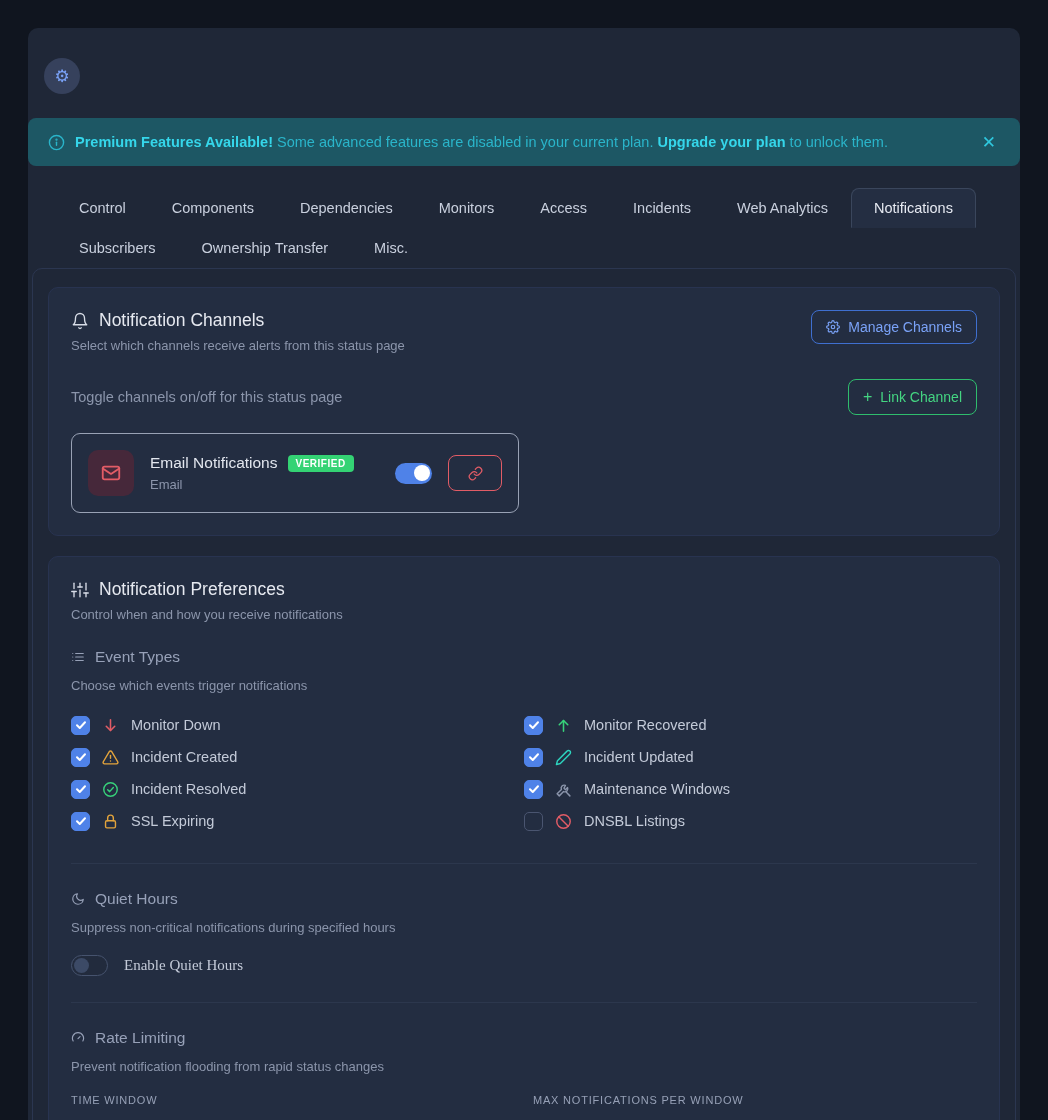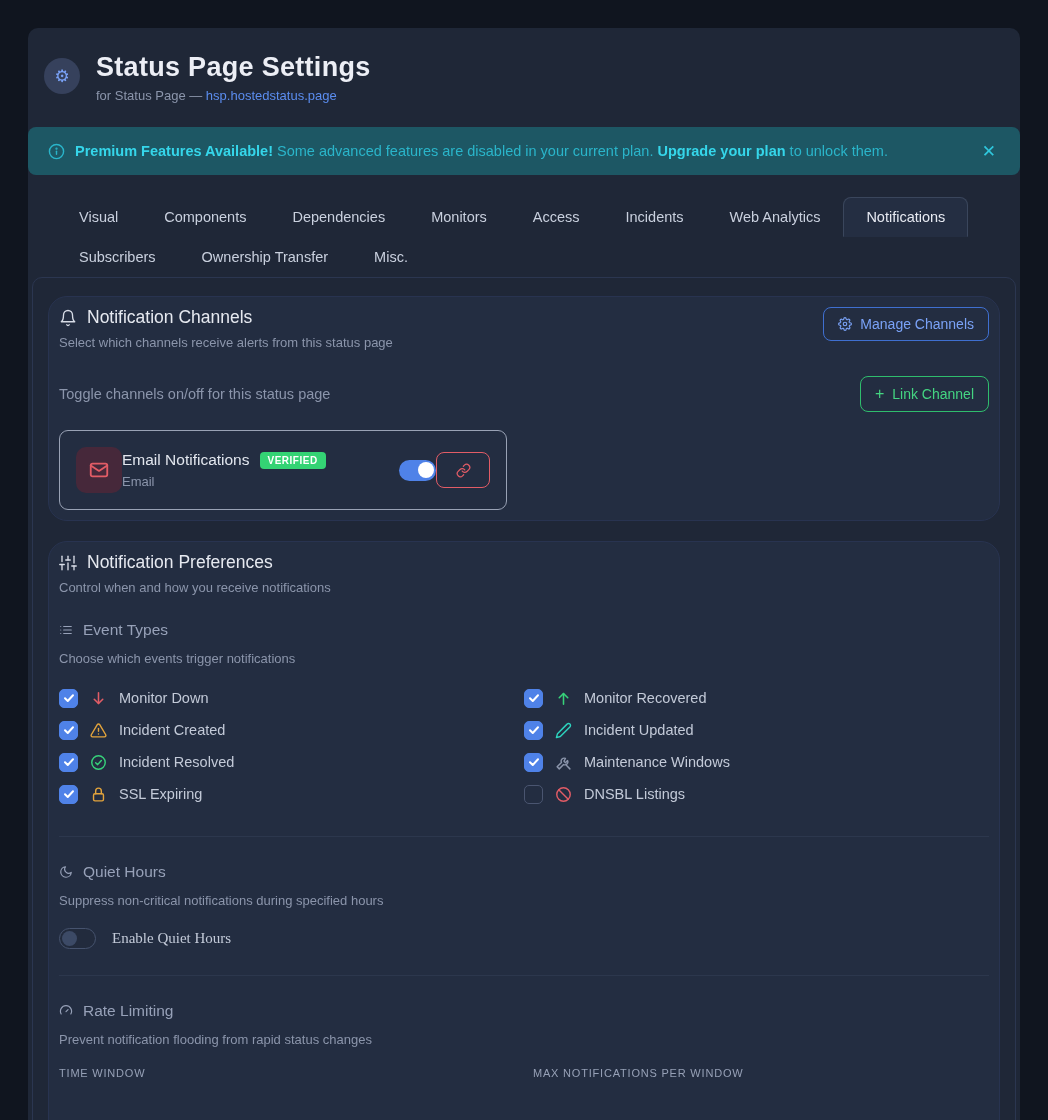--- a/index.html
+++ b/index.html
@@ -50,21 +50,21 @@
   
   .tabs { padding:0 28px; display:flex; flex-wrap:wrap; }
   .tab {
     padding:11px 22px; font-size:14.5px; color:#c9d0de;
     background:none; border:1px solid transparent; cursor:pointer;
     border-radius:8px 8px 0 0; font-family:inherit;
   }
   .tab.active { background:#242e42; border-color:#3a465c; border-bottom-color:transparent; color:#e7eaf2; }
   
   .wrapper { margin:0 4px; border:1px solid #2b3650; border-radius:10px; padding:18px 15px; }
-  .panel { background:#232d41; border:1px solid #283350; border-radius:19px; padding:10px; }
+  .panel { background:#232d41; border:1px solid #283350; border-radius:10px; padding:22px; }
   .panel + .panel { margin-top:20px; }
   .sec-head { display:flex; justify-content:space-between; align-items:flex-start; }
   .sec-title { display:flex; align-items:center; gap:10px; font-size:17.5px; color:#e6e9f0; font-weight:500; }
   .sec-title svg { color:#d7dce6; }
   .sec-sub { font-size:13px; color:#8b95ab; margin-top:7px; }
   .ico { width:18px; height:18px; flex:none; }
   .ico-sm { width:14px; height:14px; flex:none; }
   
   .btn {
     display:inline-flex; align-items:center; gap:8px;
@@ -72,21 +72,21 @@
     font-size:14px; padding:8px 14px; font-family:inherit;justify-content:center;
   }
   .btn-blue { border:1px solid #3f6fd0; color:#7aa2f7; }
   .btn-green { border:1px solid #2fbd6d; color:#44d582; }
   .hint-row { display:flex; justify-content:space-between; align-items:center; margin-top:26px; }
   .hint { font-size:14.5px; color:#8b95ab; }
   
   .chan-card {
     margin-top:18px; width:448px;
     border:1px solid #99a2b5; border-radius:9px;
-    padding:16px; display:flex; align-items:center; 
+    padding:16px; display:flex; align-items:center; gap:16px;
   }
   .chan-ico {
     width:46px; height:46px; border-radius:10px;
     background:#46283a; color:#e25c66;
     display:flex; align-items:center; justify-content:center;
   }
   .chan-ico svg { width:22px; height:22px; }
   .chan-meta { flex:1; }
   .chan-name-row { display:flex; align-items:center; gap:10px; }
   .chan-name { font-size:15.5px; color:#e2e6ee; }
@@ -134,41 +134,35 @@
   .rl-grid { display:grid; grid-template-columns:1fr 1fr; gap:18px; margin-top:20px; }
   .field-label { font-size:11px; letter-spacing:.8px; color:#96a0b6; margin-bottom:9px; }
 </style>
 </head>
 <body>
 
 <div class="card">
 
   <div class="hdr">
     <div class="hdr-badge">⚙</div>
-    <div>
-      <div class="hdr-title">Status Page Settings</div>
-      <div class="hdr-sub">
-        <span>for Status Page — </span><a href="#">hsp.hostedstatus.page</a>
-      </div>
-    </div>
   </div>
 
   <div class="banner">
     <svg class="info-ic" viewBox="0 0 24 24" fill="none" stroke="currentColor" stroke-width="2" stroke-linecap="round">
         <circle cx="12" cy="12" r="10"></circle>
         <line x1="12" y1="16" x2="12" y2="11.5"></line>
         <circle cx="12" cy="8" r="0.6" fill="currentColor"></circle>
       </svg>
     <span><b>Premium Features Available!</b><span> Some advanced features are disabled in your current plan. </span><a href="#">Upgrade your plan</a><span> to unlock them.</span></span>
     <span class="spacer"></span>
     <button class="close">✕</button>
   </div>
 
   <div class="tabs">
-    <button class="tab">Visual</button>
+    <button class="tab">Control</button>
     <button class="tab">Components</button>
     <button class="tab">Dependencies</button>
     <button class="tab">Monitors</button>
     <button class="tab">Access</button>
     <button class="tab">Incidents</button>
     <button class="tab">Web Analytics</button>
     <button class="tab active">Notifications</button>
     <button class="tab">Subscribers</button>
     <button class="tab">Ownership Transfer</button>
     <button class="tab">Misc.</button>

